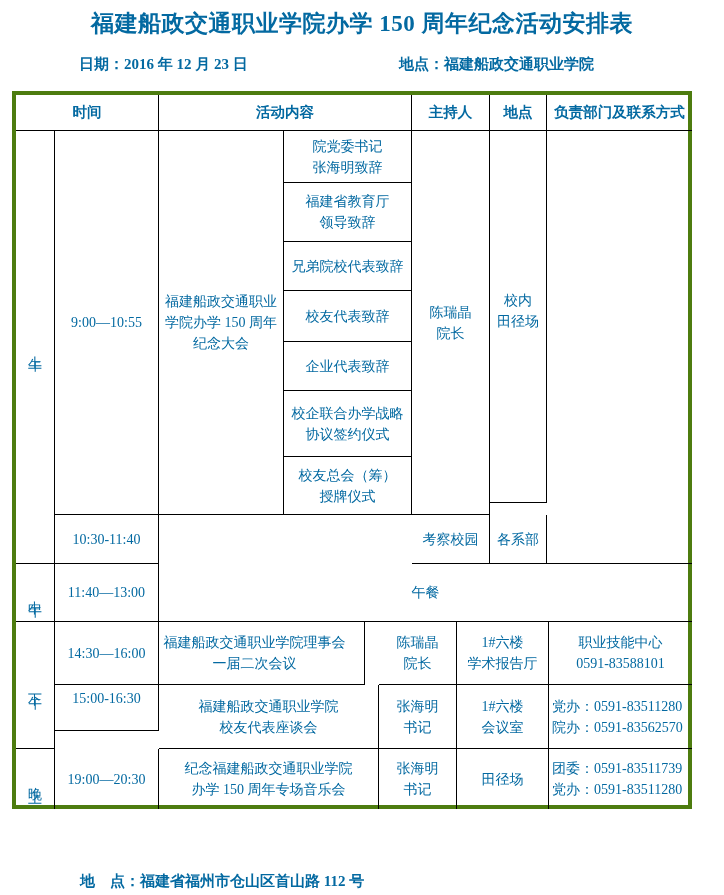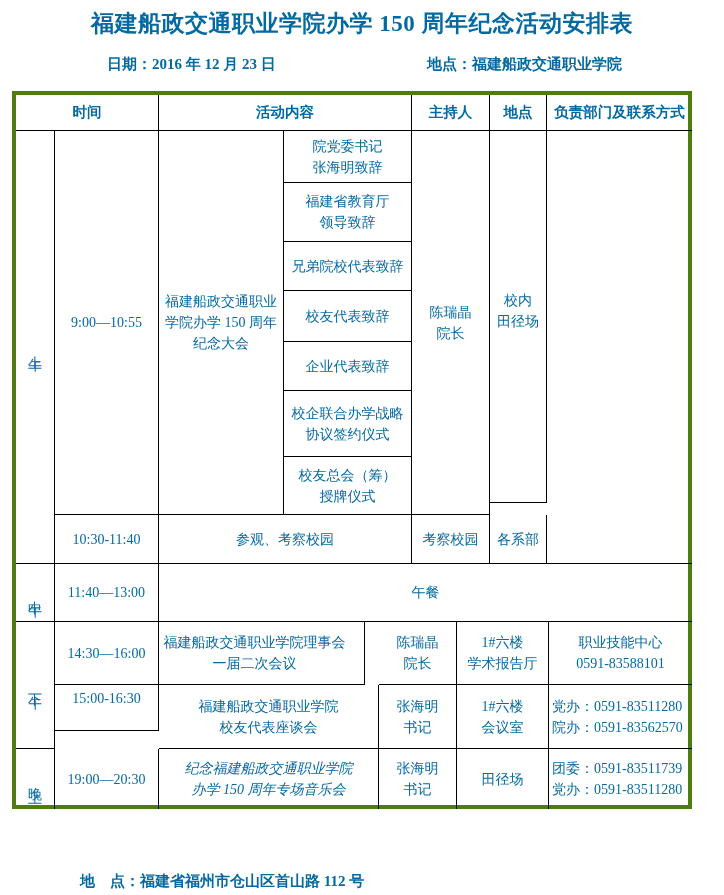--- a/index.html
+++ b/index.html
@@ -9,21 +9,21 @@
     background:#ffffff;
     color:#0369a1;
     font-family:"Liberation Serif","DejaVu Serif",serif;
     overflow:hidden;
   }
   .doc-title{
     position:absolute;left:0;top:8px;width:724px;
     text-align:center;font-size:23px;font-weight:bold;
     letter-spacing:0.5px;white-space:pre;
   }
-  .meta-line{position:absolute;top:55px;font-size:15px;font-weight:bold;white-space:pre;margin-left:28px;}
+  .meta-line{position:absolute;top:55px;font-size:15px;font-weight:bold;white-space:pre;}
   .meta-date{left:79px;}
   .meta-venue{left:399px;}
   .tbl{
     position:absolute;left:12px;top:91px;
     width:680px;height:718px;
     border:4px solid #4d7c0f;box-sizing:border-box;
   }
   .cell{
     position:absolute;box-sizing:border-box;
     border-right:1px solid #000;border-bottom:1px solid #000;
@@ -78,21 +78,20 @@
     <div class="cell" style="left:268px;top:296px;width:128px;height:66px;">校企联合办学战略
 协议签约仪式</div>
     <div class="cell" style="left:268px;top:362px;width:128px;height:58px;">校友总会（筹）
 授牌仪式</div>
     <div class="cell" style="left:396px;top:36px;width:78px;height:384px;">陈瑞晶
 院长</div>
     <div class="cell" style="left:474px;top:24px;width:57px;height:384px;">校内
 田径场</div>
 
     <div class="cell" style="left:39px;top:420px;width:104px;height:49px;">10:30-11:40</div>
-    <div class="cell" style="left:143px;top:420px;width:253px;height:49px;">参观、考察校园</div>
     <div class="cell" style="left:396px;top:420px;width:78px;height:49px;">考察校园</div>
     <div class="cell" style="left:474px;top:420px;width:57px;height:49px;">各系部</div>
     <div class="cell no-r" style="left:531px;top:420px;width:145px;height:49px;"></div>
 
     <div class="cell" style="left:39px;top:469px;width:104px;height:58px;">11:40—13:00</div>
     <div class="cell no-r" style="left:143px;top:469px;width:533px;height:58px;">午餐</div>
 
     <div class="cell" style="left:39px;top:527px;width:104px;height:63px;">14:30—16:00</div>
     <div class="cell" style="left:129px;top:527px;width:220px;height:63px;font-family:Liberation Serif, serif;">福建船政交通职业学院理事会
 一届二次会议</div>
@@ -107,21 +106,21 @@
     <div class="cell" style="left:143px;top:590px;width:220px;height:64px;">福建船政交通职业学院
 校友代表座谈会</div>
     <div class="cell" style="left:363px;top:590px;width:78px;height:64px;">张海明
 书记</div>
     <div class="cell" style="left:441px;top:590px;width:92px;height:64px;">1#六楼
 会议室</div>
     <div class="cell no-r left" style="left:533px;top:590px;width:143px;height:64px;">党办：0591-83511280
 院办：0591-83562570</div>
 
     <div class="cell no-b" style="left:39px;top:654px;width:104px;height:60px;">19:00—20:30</div>
-    <div class="cell no-b" style="left:143px;top:654px;width:220px;height:60px;font-style:italic;">纪念福建船政交通职业学院
+    <div class="cell no-b" style="left:143px;top:654px;width:220px;height:60px;">纪念福建船政交通职业学院
 办学 150 周年专场音乐会</div>
     <div class="cell no-b" style="left:363px;top:654px;width:78px;height:60px;">张海明
 书记</div>
     <div class="cell no-b" style="left:441px;top:654px;width:92px;height:60px;">田径场</div>
     <div class="cell no-r no-b left" style="left:533px;top:654px;width:143px;height:60px;">团委：0591-83511739
 党办：0591-83511280</div>
 
   </div>
 
   <div class="footer">

